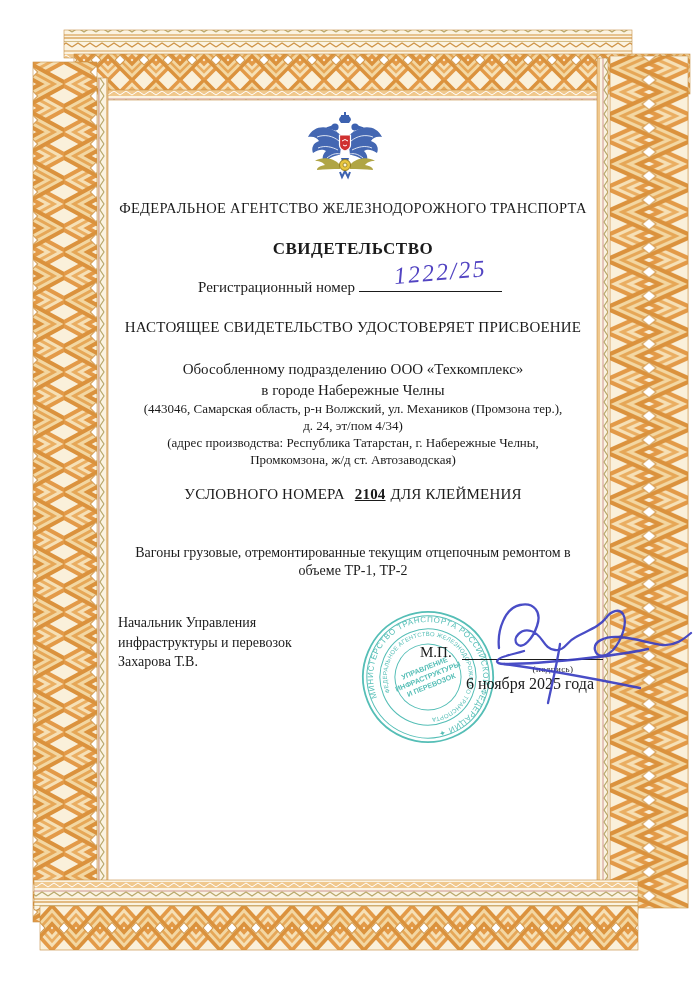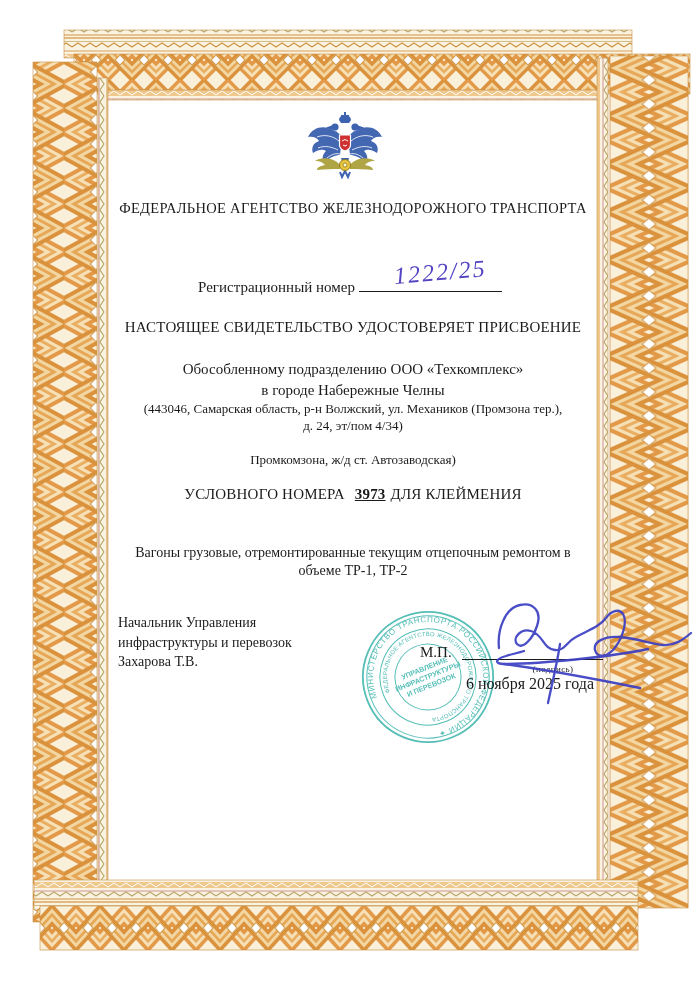--- a/index.html
+++ b/index.html
@@ -146,37 +146,39 @@
       <circle cx="40" cy="55" r="2" fill="#fdf6d8" stroke="#8f7a20" stroke-width="0.8"></circle>
     </g>
     <g>
       <path d="M34.5,25 h11 v10 q0,4 -5.5,6 q-5.5,-2 -5.5,-6 Z" fill="#cf3030" stroke="#ffffff" stroke-width="1.2"></path>
       <path d="M37,31 q3,-3 6,0 M38,35 q2,2 4,0" stroke="#ffffff" stroke-width="1" fill="none"></path>
     </g>
   </svg>
 
   <div class="content">
     <div class="cline agency">ФЕДЕРАЛЬНОЕ АГЕНТСТВО ЖЕЛЕЗНОДОРОЖНОГО ТРАНСПОРТА</div>
+    <div class="cline doc-title">СВИДЕТЕЛЬСТВО</div>
 
     <div class="regline">
       <span>Регистрационный номер</span><span class="reg-underline"></span>
     </div>
     <div class="reg-hand">1222/25</div>
 
     <div class="cline statement">НАСТОЯЩЕЕ СВИДЕТЕЛЬСТВО УДОСТОВЕРЯЕТ ПРИСВОЕНИЕ</div>
 
     <div class="cline org1">Обособленному подразделению ООО «Техкомплекс»</div>
     <div class="cline org2">в городе Набережные Челны</div>
 
     <div class="cline addr addr1">(443046, Самарская область, р-н Волжский, ул. Механиков (Промзона тер.),</div>
     <div class="cline addr addr2">д. 24, эт/пом 4/34)</div>
+    <div class="cline addr addr3">(адрес производства: Республика Татарстан, г. Набережные Челны,</div>
     <div class="cline addr addr4">Промкомзона, ж/д ст. Автозаводская)</div>
 
     <div class="cline uslov uslov1">
-      <span class="num-gap">УСЛОВНОГО НОМЕРА</span><span class="num-bold">3973</span><span>ДЛЯ КЛЕЙМЕНИЯ</span>
+      <span class="num-gap">УСЛОВНОГО НОМЕРА</span><span class="num-bold">2104</span><span>ДЛЯ КЛЕЙМЕНИЯ</span>
     </div>
 
     <div class="cline prod prod1">Вагоны грузовые, отремонтированные текущим отцепочным ремонтом в</div>
     <div class="cline prod prod2">объеме ТР-1, ТР-2</div>
 
     <div class="signer">
       <div>Начальник Управления</div>
       <div>инфраструктуры и перевозок</div>
       <div>Захарова Т.В.</div>
     </div>

